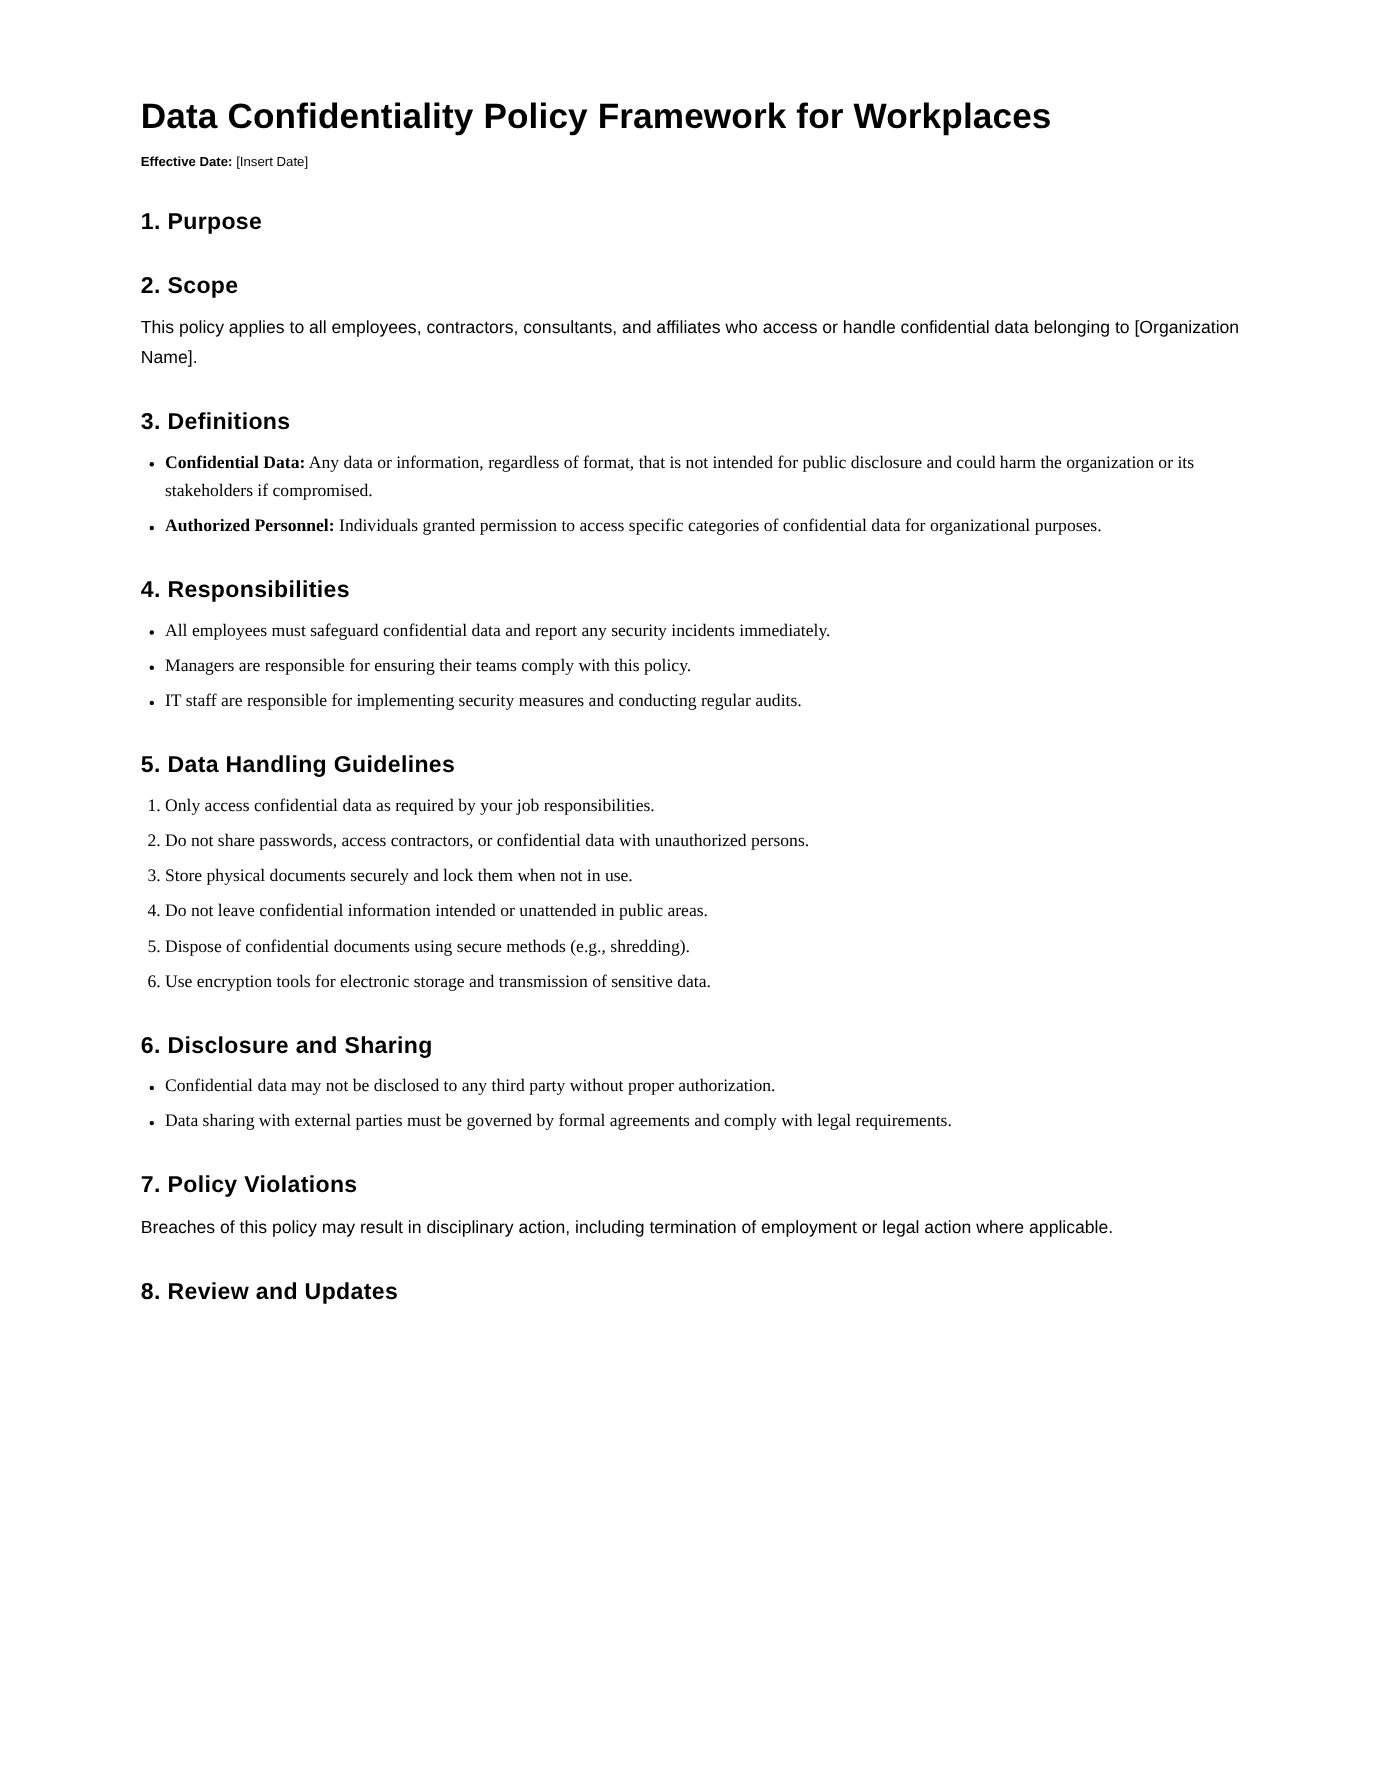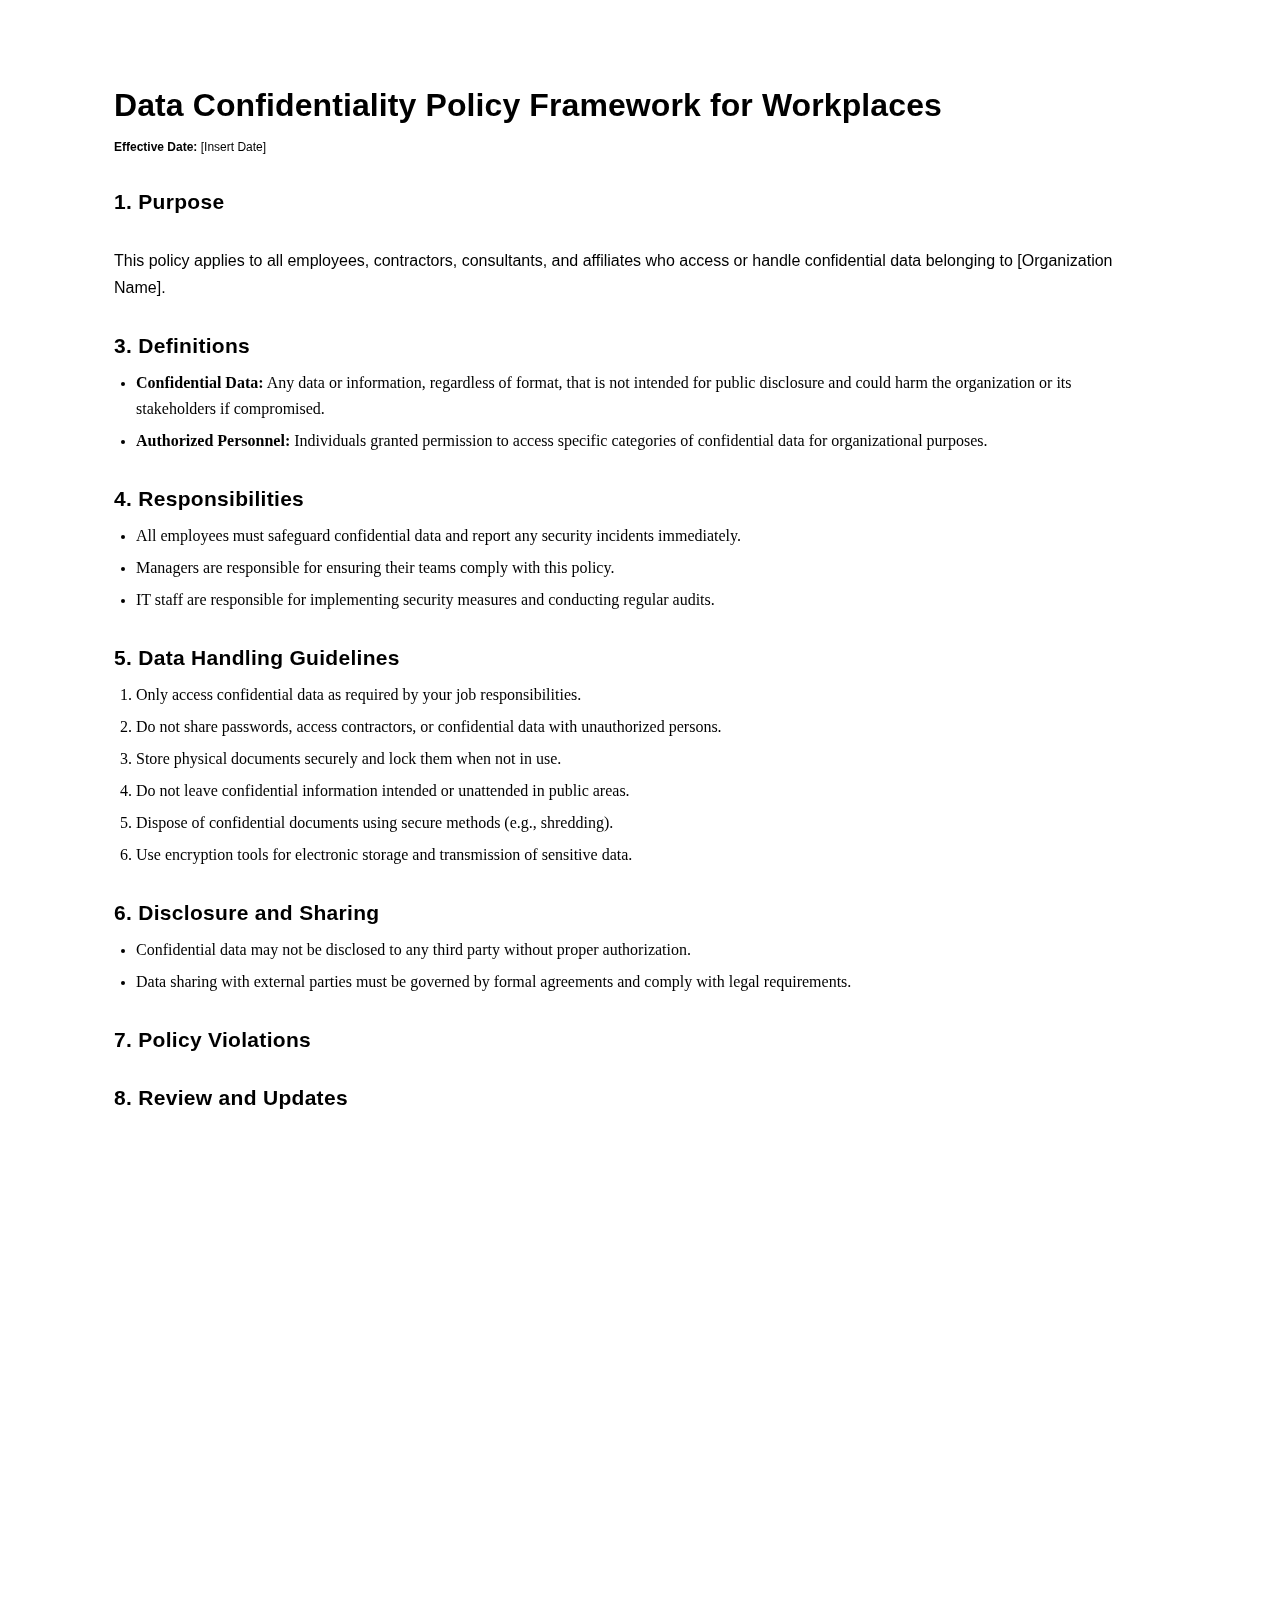--- a/index.html
+++ b/index.html
@@ -10,21 +10,21 @@
     body {
       width: 1263px;
       height: 1610px;
       overflow: hidden;
       font-family: "Liberation Sans", sans-serif;
       color: #000000;
       position: relative;
     }
     .page {
       position: absolute;
-      left: 114px;
+      left: 128px;
       top: 86px;
       width: 1040px;
     }
     h1 {
       font-size: 32px;
       font-weight: bold;
       margin: 0;
       line-height: 38px;
       letter-spacing: 0.1px;
     }
@@ -68,20 +68,21 @@
 
   <h1>Data Confidentiality Policy Framework for Workplaces</h1>
 
   <p class="effective"><b>Effective Date:</b><span> [Insert Date]</span></p>
 
   <div class="section first">
     <h2>1. Purpose</h2>
   </div>
 
   <div class="section">
+    <h2>2. Scope</h2>
     <p class="body">This policy applies to all employees, contractors, consultants, and affiliates who access or handle confidential data belonging to [Organization Name].</p>
   </div>
 
   <div class="section">
     <h2>3. Definitions</h2>
     <ul>
       <li><b>Confidential Data:</b><span> Any data or information, regardless of format, that is not intended for public disclosure and could harm the organization or its stakeholders if compromised.</span></li>
       <li><b>Authorized Personnel:</b><span> Individuals granted permission to access specific categories of confidential data for organizational purposes.</span></li>
     </ul>
   </div>
@@ -110,19 +111,20 @@
   <div class="section">
     <h2>6. Disclosure and Sharing</h2>
     <ul>
       <li>Confidential data may not be disclosed to any third party without proper authorization.</li>
       <li>Data sharing with external parties must be governed by formal agreements and comply with legal requirements.</li>
     </ul>
   </div>
 
   <div class="section">
     <h2>7. Policy Violations</h2>
+    <p class="body">Breaches of this policy may result in disciplinary action, including termination of employment or legal action where applicable.</p>
   </div>
 
   <div class="section">
     <h2>8. Review and Updates</h2>
   </div>
 
 </div>
 
 </body></html>

